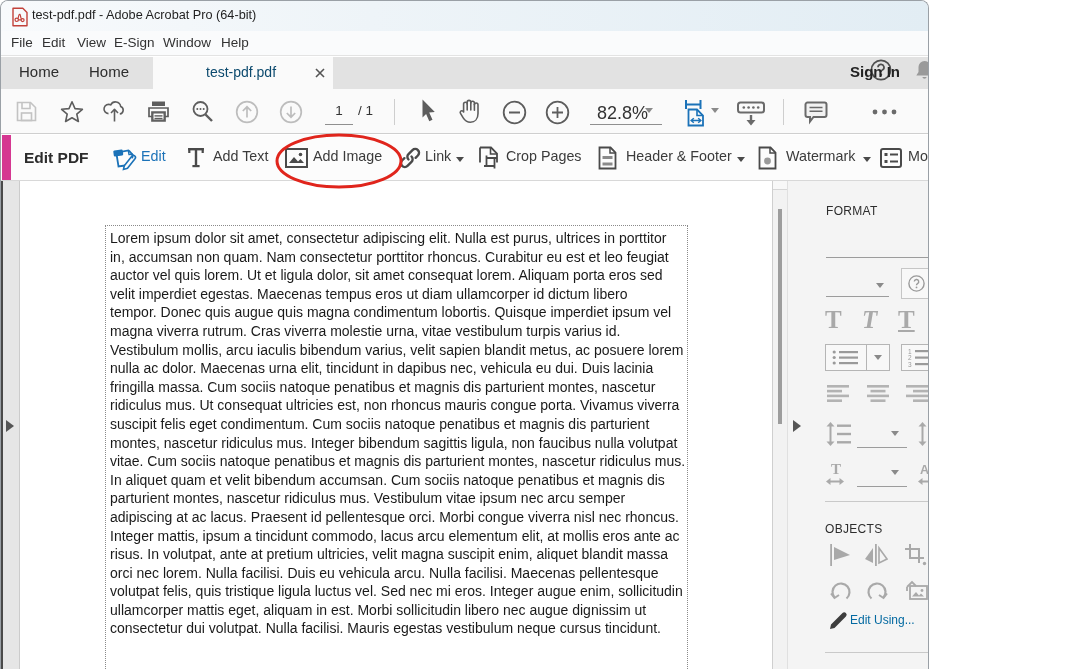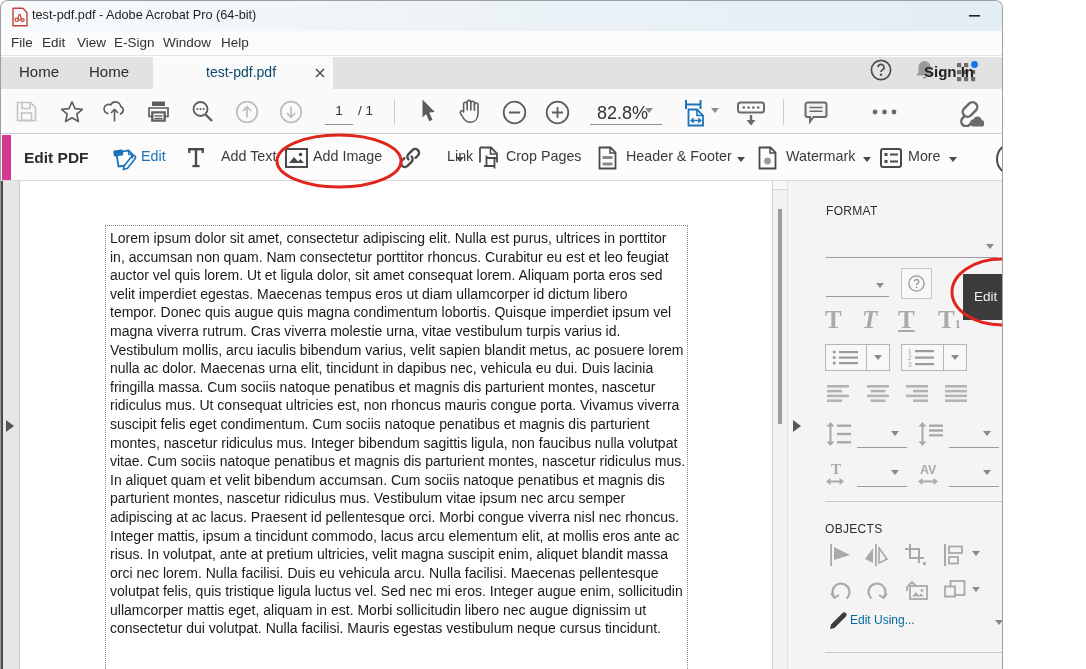--- a/index.html
+++ b/index.html
@@ -1,17 +1,17 @@
 <!DOCTYPE html>
 <html><head>
 <meta charset="utf-8">
 <style>
 * { margin:0; padding:0; box-sizing:border-box; }
 html,body { width:1086px; height:669px; overflow:hidden; font-family:"Liberation Sans", sans-serif; }
-#app { position:relative; width:1003px; height:669px; background:#fff; border:1px solid #9aa0a6; border-bottom:none; border-radius:8px 8px 0 0; overflow:hidden; }
+#app { position:relative; width:929px; height:669px; background:#fff; border:1px solid #9aa0a6; border-bottom:none; border-radius:8px 8px 0 0; overflow:hidden; }
 .abs { position:absolute; }
 
 
 #titlebar { position:absolute; left:0; top:0; width:100%; height:30px; background:linear-gradient(to right,#f8fafc 0%, #eef4f8 40%, #e2edf4 100%); }
 #titlebar .title { position:absolute; left:31px; top:7px; font-size:12.7px; color:#1f1f1f; }
 
 
 #menubar { position:absolute; left:0; top:30px; width:100%; height:25px; background:#fafbfc; border-bottom:1px solid #e3e3e3; }
 #menubar span { position:absolute; top:4px; font-size:13.5px; color:#323232; }
 
@@ -269,34 +269,34 @@
     </svg>
     <span class="ebtxt abs" style="left:140px;top:13px;color:#1b72b8">Edit</span>
 
     <svg class="abs" style="left:186px;top:12px" width="20" height="22" viewBox="0 0 20 22" fill="#4a4a4a">
       <rect x="1.2" y="1" width="15.6" height="2.4"></rect>
         <rect x="1.2" y="1" width="2.2" height="5"></rect>
         <rect x="14.6" y="1" width="2.2" height="5"></rect>
       <rect x="7.8" y="1" width="2.4" height="19"></rect>
         <rect x="5.4" y="18" width="7.2" height="2.2"></rect>
     </svg>
-    <span class="ebtxt abs" style="left:220px;top:13px">Add Text</span>
+    <span class="ebtxt abs" style="left:212px;top:13px">Add Text</span>
 
     <svg class="abs" style="left:284px;top:13px" width="23" height="20" viewBox="0 0 23 20">
       <rect x="1" y="1" width="21" height="18" fill="none" stroke="#4a4a4a" stroke-width="2"></rect>
       <path d="M4 15 l5 -6 4 4.5 2.5 -2.5 3.5 4 z" fill="#4a4a4a"></path>
       <circle cx="15.5" cy="6.5" r="1.8" fill="#4a4a4a"></circle>
     </svg>
     <span class="ebtxt abs" style="left:312px;top:13px">Add Image</span>
 
     <svg class="abs" style="left:398px;top:12px" width="22" height="22" viewBox="0 0 22 22" fill="none" stroke="#4a4a4a" stroke-width="2.4" stroke-linecap="round">
       <path d="M9.5 12.5 a3.8 3.8 0 0 1 0 -5.4 l4 -4 a3.8 3.8 0 0 1 5.4 5.4 l-2.3 2.3"></path>
       <path d="M12.5 9.5 a3.8 3.8 0 0 1 0 5.4 l-4 4 a3.8 3.8 0 0 1 -5.4 -5.4 l2.3 -2.3"></path>
     </svg>
-    <span class="ebtxt abs" style="left:446px;top:13px">Link</span>
+    <span class="ebtxt abs" style="left:424px;top:13px">Link</span>
     <div class="caret" style="left:455px;top:22px;border-top-color:#4a4a4a"></div>
 
     <svg class="abs" style="left:477px;top:11px" width="22" height="24" viewBox="0 0 22 24">
       <path d="M2 1.5 h11 l6 6 v9" fill="none" stroke="#4a4a4a" stroke-width="1.8"></path>
       <path d="M2 1.5 v15" fill="none" stroke="#4a4a4a" stroke-width="1.8"></path>
       <path d="M12.5 1.5 v6.5 h6.5" fill="none" stroke="#4a4a4a" stroke-width="1.6"></path>
       <path d="M8.5 12 h8 v8 h-8 z M8.5 12 v-2.5 M8.5 20 h-2.5 M16.5 20 v2.5 M16.5 12 h2.5" fill="none" stroke="#4a4a4a" stroke-width="1.8"></path>
     </svg>
     <span class="ebtxt abs" style="left:505px;top:13px">Crop Pages</span>
 

